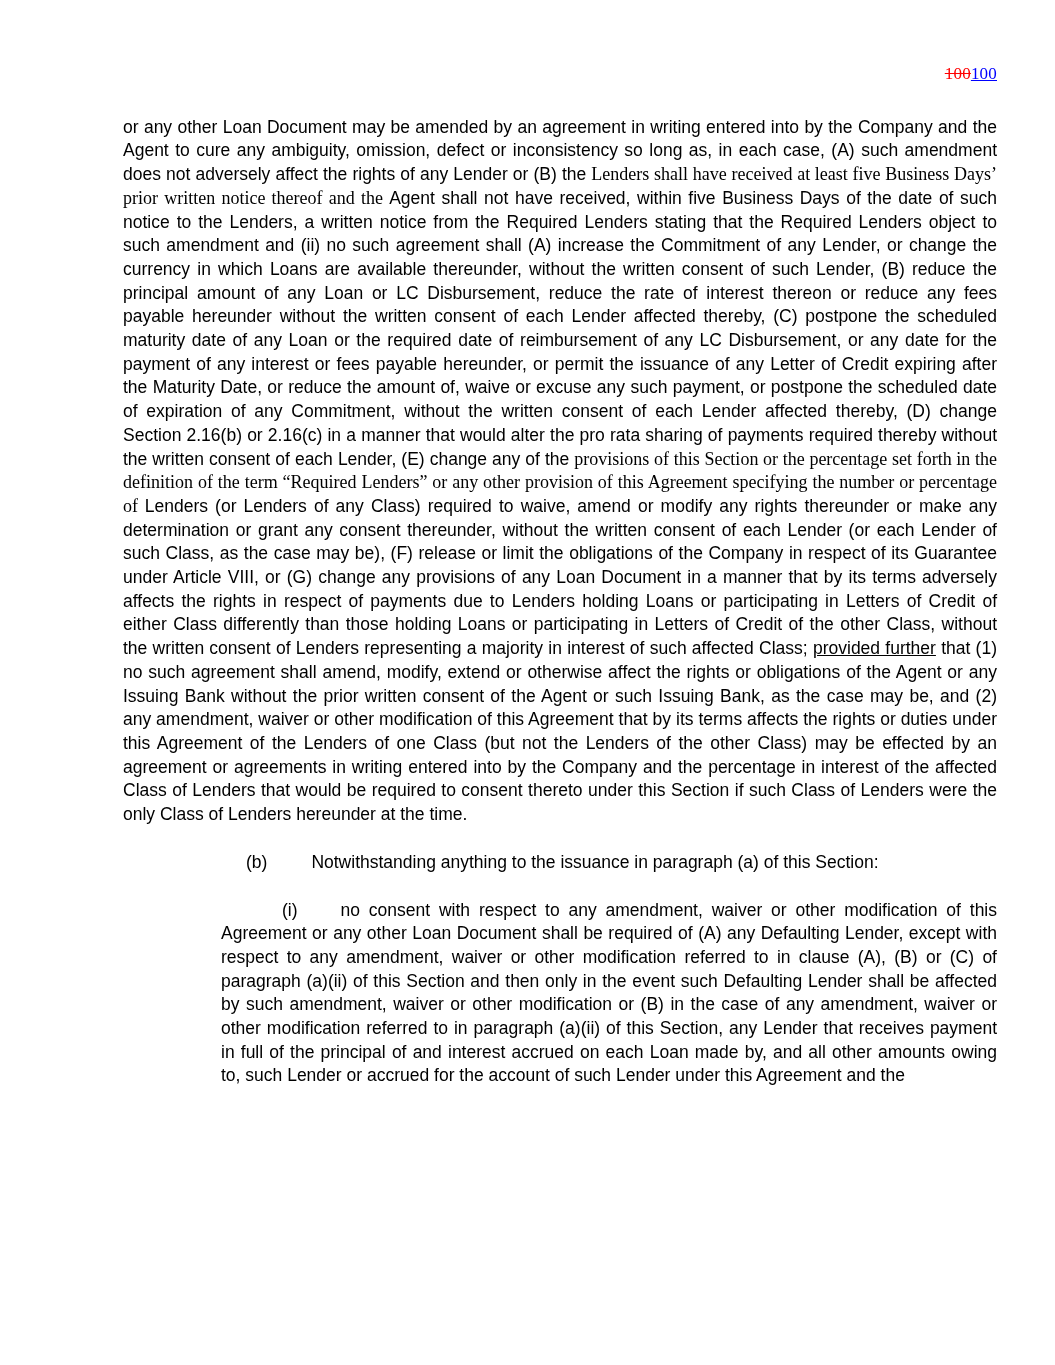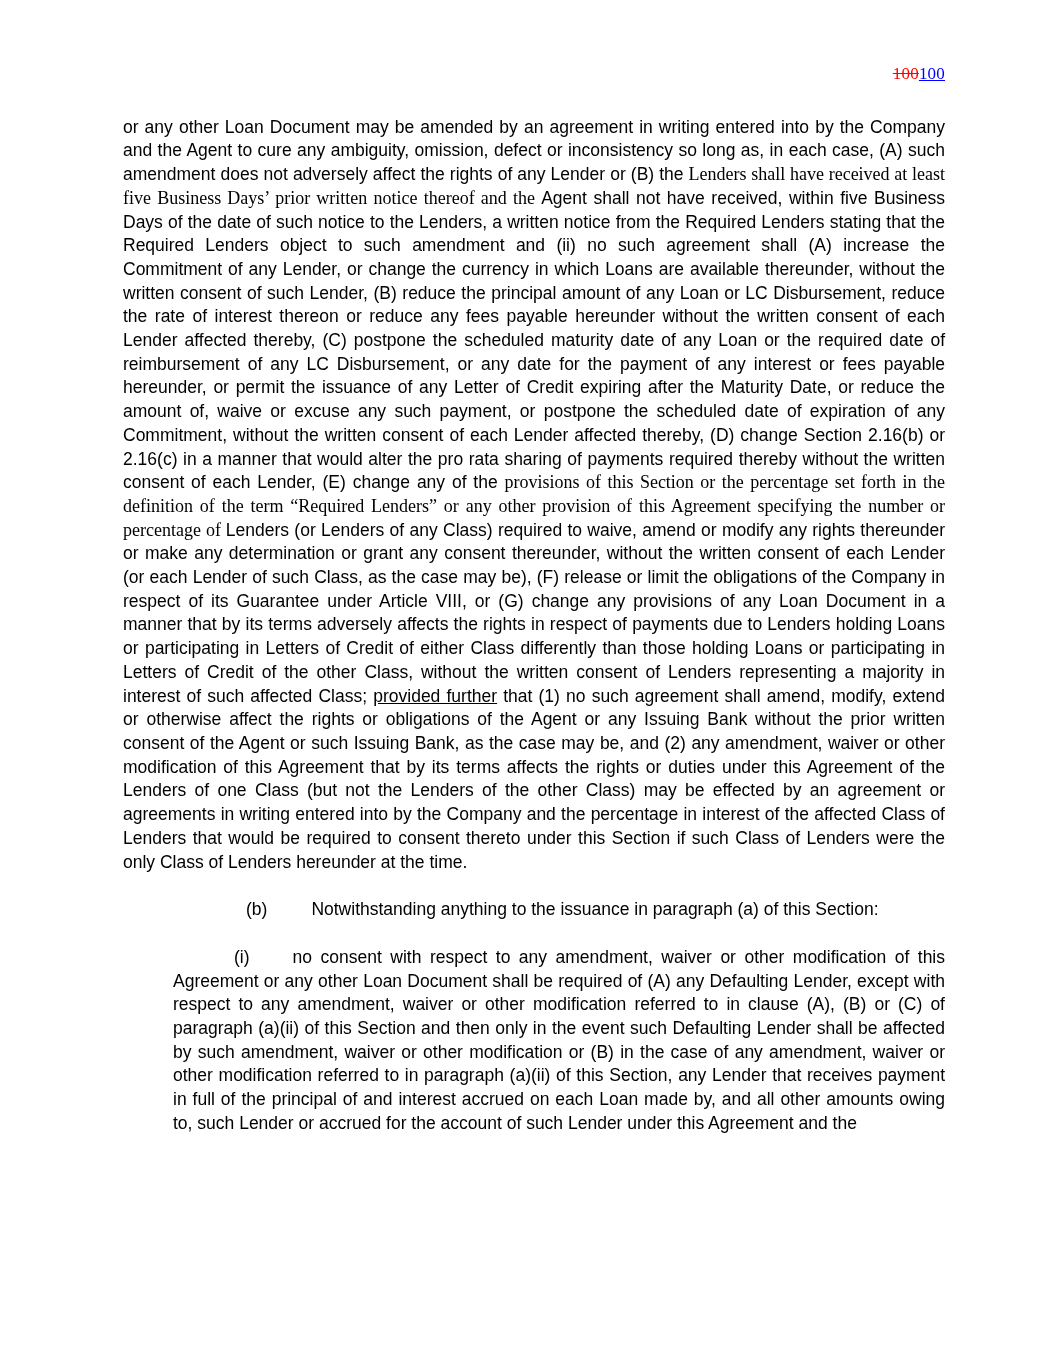--- a/index.html
+++ b/index.html
@@ -7,21 +7,21 @@
   .page {
     position: relative;
     width: 1055px;
     height: 1365px;
     margin: 0 auto;
     background: #ffffff;
     color: #000000;
     font-family: "Liberation Sans", "DejaVu Sans", sans-serif;
     font-size: 17.5px;
     line-height: 23.7px;
-    padding: 62px 110px 0 123px;
+    padding: 62px 58px 0 123px;
     overflow: hidden;
   }
   .page-number {
     text-align: right;
     font-family: "Liberation Serif", "DejaVu Serif", serif;
     font-size: 17px;
     margin-bottom: 30px;
     letter-spacing: 0.2px;
   }
   .pn-del {
@@ -46,21 +46,21 @@
   .seg-underline {
     text-decoration: underline;
   }
   .para-b {
     margin-top: 24px;
     text-align: left;
     text-indent: 123px;
   }
   .para-i {
     margin-top: 24px;
-    margin-left: 50px;
+    margin-left: 98px;
     text-indent: 61px;
     text-align: justify;
   }
   .tab {
     display: inline-block;
   }
   .tab-b { width: 44px; }
   .tab-i { width: 43px; }
 </style>
 </head>

